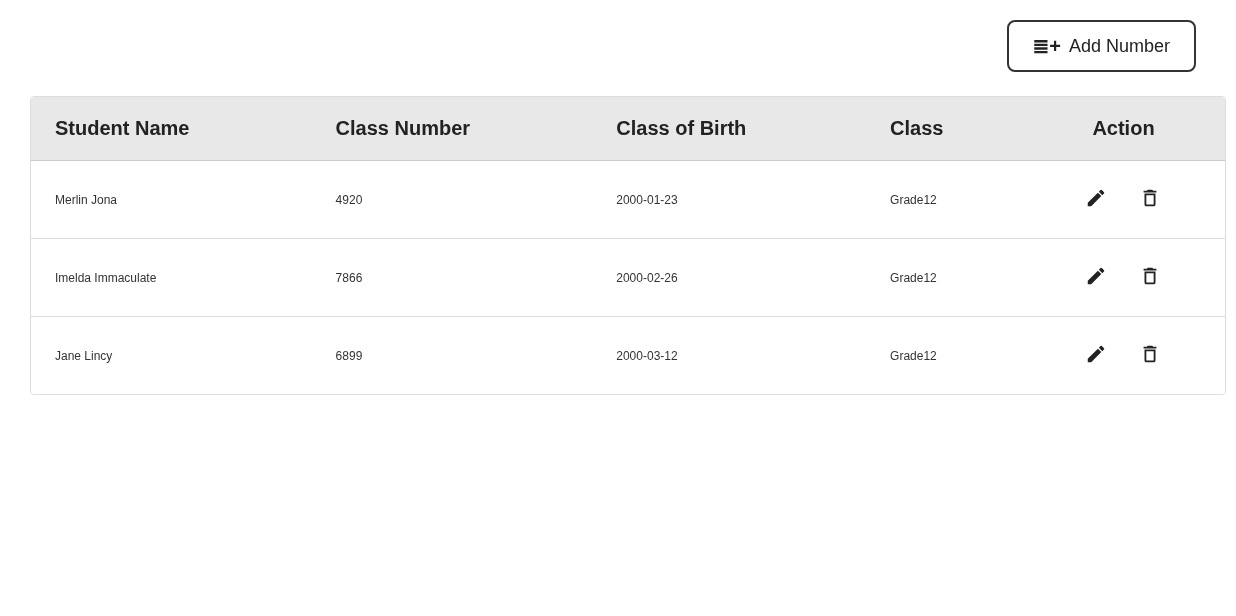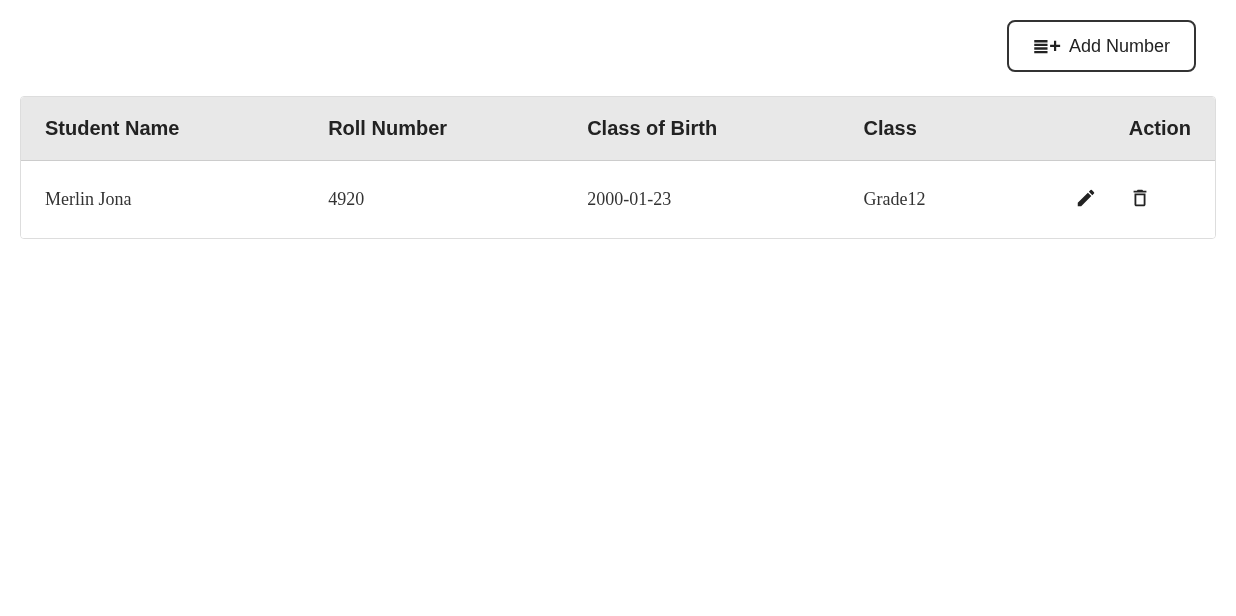--- a/index.html
+++ b/index.html
@@ -40,20 +40,21 @@
     .add-icon {
       font-size: 20px;
       font-weight: bold;
     }
 
     .table-container {
       width: 100%;
       border: 1px solid #ddd;
       border-radius: 4px;
       overflow: hidden;
+      margin-left: 10px;
     }
 
     table {
       width: 100%;
       border-collapse: collapse;
       background: #fff;
     }
 
     thead tr {
       background-color: #e8e8e8;
@@ -62,37 +63,36 @@
     thead th {
       padding: 20px 24px;
       text-align: left;
       font-size: 20px;
       font-weight: 700;
       color: #222;
       border-bottom: 1px solid #ccc;
     }
 
     thead th.action-col {
-      text-align: right;
+      text-align: center;
     }
 
     tbody tr {
       border-bottom: 1px solid #ddd;
     }
 
     tbody tr:last-child {
       border-bottom: none;
     }
 
     tbody td {
       padding: 22px 24px;
-      font-size: 18px;
+      font-size: 12px;
       color: #333;
       vertical-align: middle;
-      font-family: Liberation Serif, serif;
     }
 
     .action-cell {
       display: flex;
       align-items: center;
       justify-content: center;
       gap: 24px;
     }
 
     .action-btn {
@@ -120,21 +120,21 @@
     <span class="add-icon">≣+</span>
     <span>Add Number</span>
   </button>
 </div>
 
 <div class="table-container">
   <table>
     <thead>
       <tr>
         <th>Student Name</th>
-        <th>Roll Number</th>
+        <th>Class Number</th>
         <th>Class of Birth</th>
         <th>Class</th>
         <th class="action-col">Action</th>
       </tr>
     </thead>
     <tbody id="table-body">
     <tr>
           <td>Merlin Jona</td>
           <td>4920</td>
           <td>2000-01-23</td>
@@ -151,15 +151,63 @@
               <button class="action-btn">
       <span class="delete-icon">
         <svg viewBox="0 0 24 24" xmlns="http://www.w3.org/2000/svg">
           <path d="M6 19c0 1.1.9 2 2 2h8c1.1 0 2-.9 2-2V7H6v12zM8 9h8v10H8V9zm7.5-5l-1-1h-5l-1 1H5v2h14V4h-3.5z"></path>
         </svg>
       </span>
               </button>
             </div>
           </td>
         </tr>
+        <tr>
+          <td>Imelda Immaculate</td>
+          <td>7866</td>
+          <td>2000-02-26</td>
+          <td>Grade12</td>
+          <td>
+            <div class="action-cell">
+              <button class="action-btn">
+      <span class="edit-icon">
+        <svg viewBox="0 0 24 24" xmlns="http://www.w3.org/2000/svg">
+          <path d="M3 17.25V21h3.75L17.81 9.94l-3.75-3.75L3 17.25zM20.71 7.04a1 1 0 0 0 0-1.41l-2.34-2.34a1 1 0 0 0-1.41 0l-1.83 1.83 3.75 3.75 1.83-1.83z"></path>
+        </svg>
+      </span>
+              </button>
+              <button class="action-btn">
+      <span class="delete-icon">
+        <svg viewBox="0 0 24 24" xmlns="http://www.w3.org/2000/svg">
+          <path d="M6 19c0 1.1.9 2 2 2h8c1.1 0 2-.9 2-2V7H6v12zM8 9h8v10H8V9zm7.5-5l-1-1h-5l-1 1H5v2h14V4h-3.5z"></path>
+        </svg>
+      </span>
+              </button>
+            </div>
+          </td>
+        </tr>
+        <tr>
+          <td>Jane Lincy</td>
+          <td>6899</td>
+          <td>2000-03-12</td>
+          <td>Grade12</td>
+          <td>
+            <div class="action-cell">
+              <button class="action-btn">
+      <span class="edit-icon">
+        <svg viewBox="0 0 24 24" xmlns="http://www.w3.org/2000/svg">
+          <path d="M3 17.25V21h3.75L17.81 9.94l-3.75-3.75L3 17.25zM20.71 7.04a1 1 0 0 0 0-1.41l-2.34-2.34a1 1 0 0 0-1.41 0l-1.83 1.83 3.75 3.75 1.83-1.83z"></path>
+        </svg>
+      </span>
+              </button>
+              <button class="action-btn">
+      <span class="delete-icon">
+        <svg viewBox="0 0 24 24" xmlns="http://www.w3.org/2000/svg">
+          <path d="M6 19c0 1.1.9 2 2 2h8c1.1 0 2-.9 2-2V7H6v12zM8 9h8v10H8V9zm7.5-5l-1-1h-5l-1 1H5v2h14V4h-3.5z"></path>
+        </svg>
+      </span>
+              </button>
+            </div>
+          </td>
+        </tr>
       </tbody>
   </table>
 </div>
 
 </body></html>

